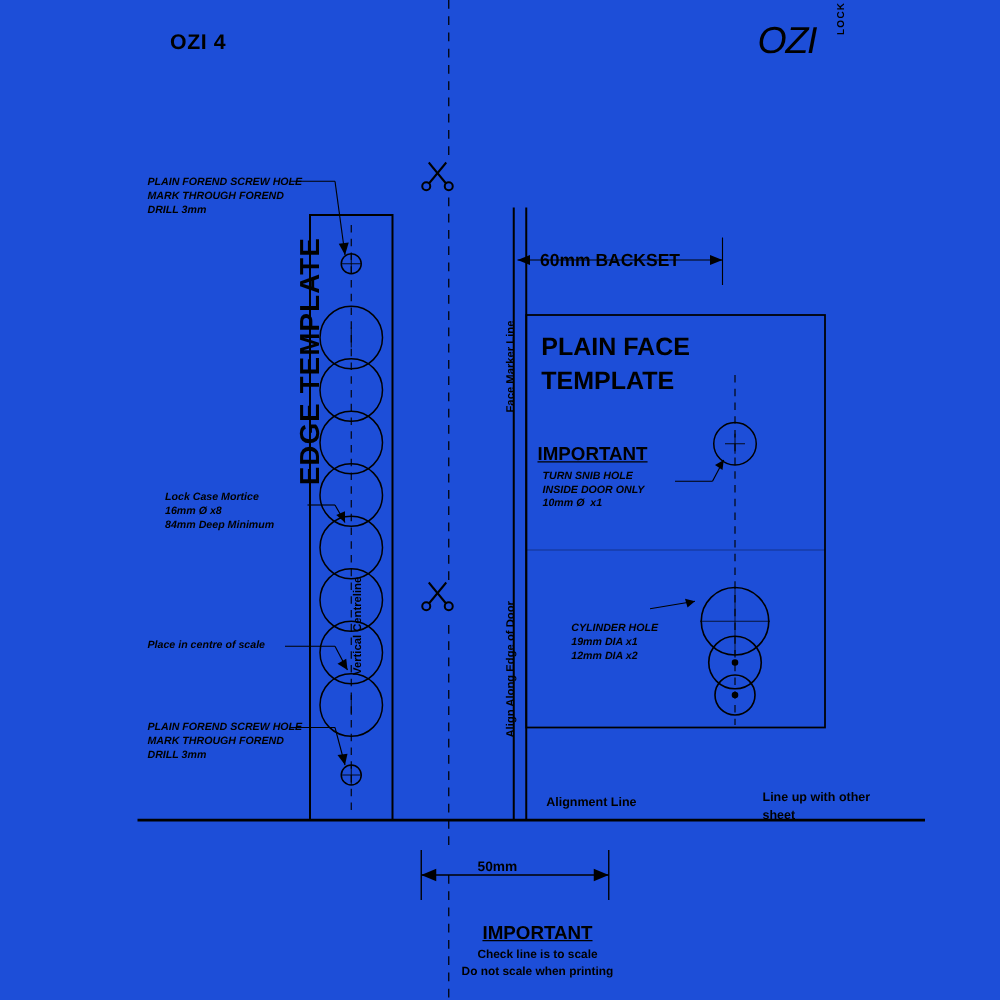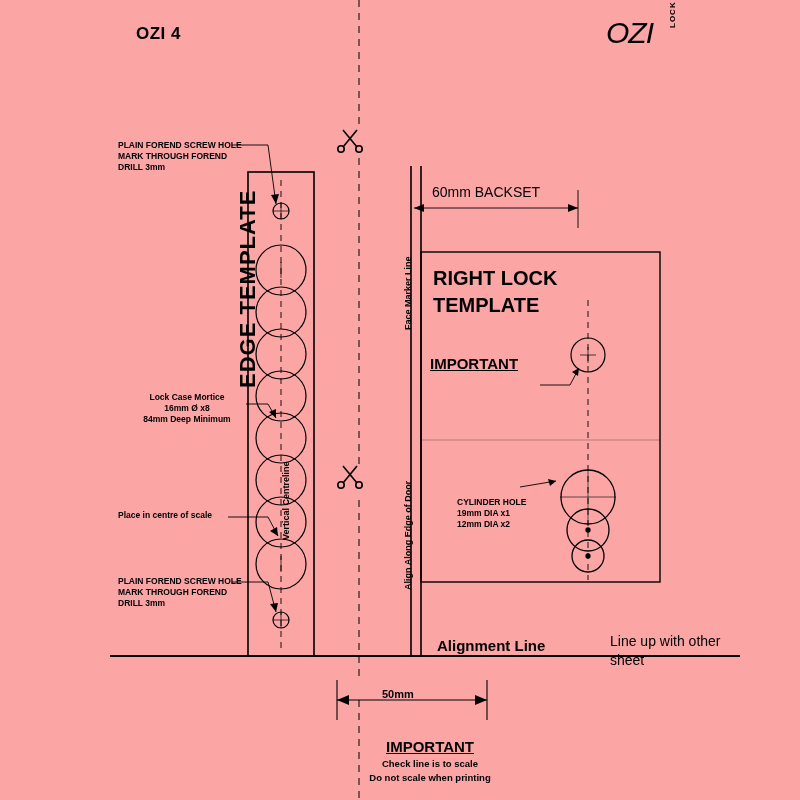--- a/index.html
+++ b/index.html
@@ -9,21 +9,21 @@
   }
   body {
     font-family: "Liberation Sans", sans-serif;
     color: #000000;
   }
   #sheet {
     position: relative;
     width: 800px;
     height: 800px;
     overflow: hidden;
-    background: #fca5a5;
+    background: #1d4ed8;
   }
   .abs { position: absolute; }
   .txt { white-space: pre; line-height: 1.15; }
 
   
   #title-ozi4 {
     left: 136px; top: 24px;
     font-size: 17px; font-weight: bold; letter-spacing: 0.5px;
   }
 
@@ -73,47 +73,47 @@
     font-size: 9px; font-weight: bold;
   }
 
   
   #right-face-title {
     left: 433px; top: 265px;
     font-size: 20px; font-weight: bold; line-height: 1.35;
   }
 
   
-  .anno { font-size: 8.5px; font-weight: bold; line-height: 1.3; }
+  .anno { font-size: 8.5px; font-weight: bold; line-height: 1.3; font-style: italic; }
   .anno-lg { font-size: 9.5px; font-weight: bold; line-height: 1.35; }
 
   #anno-forend-top { left: 118px; top: 140px; }
   #anno-forend-bottom { left: 118px; top: 576px; }
-  #anno-lock-case { left: 132px; top: 392px; text-align: center; width: 110px;}
+  #anno-lock-case { left: 132px; top: 392px; text-align: left; width: 110px;}
   #anno-place-centre { left: 118px; top: 510px; }
   #anno-snib { left: 434px; top: 375px; }
   #anno-cylinder { left: 430px; top: 497px; margin-left: 27px; }
 
   #important-snib {
     left: 430px; top: 355px;
     font-size: 15px; font-weight: bold;
     text-decoration: underline;
   }
 
   #backset-label {
-    left: 432px; top: 184px;
-    font-size: 14px; font-weight: normal;
+    left: 432px; top: 200px;
+    font-size: 14px; font-weight: bold;
   }
   #alignment-line-label {
     left: 437px; top: 637px;
-    font-size: 15px; font-weight: bold;
+    font-size: 10px; font-weight: bold;
   }
   #lineup-label {
     left: 610px; top: 632px;
-    font-size: 14px; font-weight: normal; line-height: 1.35;
+    font-size: 10px; font-weight: bold; line-height: 1.35;
   }
   #dim-50mm {
     left: 382px; top: 688px;
     font-size: 11px; font-weight: bold;
   }
   #important-scale {
     left: 330px; top: 738px;
     width: 200px;
     text-align: center;
   }
@@ -268,37 +268,40 @@
   <div class="abs" id="brand-logo">
     <span class="brand-text">OZI</span>
     <span class="brand-sub">LOCK</span>
   </div>
 
   <div class="abs txt vlabel" id="edge-template-label">EDGE TEMPLATE</div>
   <div class="abs txt vlabel" id="vertical-centreline-label">Vertical Centreline</div>
   <div class="abs txt vlabel" id="face-marker-label">Face Marker Line</div>
   <div class="abs txt vlabel" id="align-edge-label">Align Along Edge of Door</div>
 
-  <div class="abs txt" id="right-face-title">RIGHT LOCK
+  <div class="abs txt" id="right-face-title">PLAIN FACE
 TEMPLATE</div>
 
   <div class="abs txt" id="backset-label">60mm BACKSET</div>
 
   <div class="abs txt anno" id="anno-forend-top">PLAIN FOREND SCREW HOLE
 MARK THROUGH FOREND
 DRILL 3mm</div>
   <div class="abs txt anno" id="anno-forend-bottom">PLAIN FOREND SCREW HOLE
 MARK THROUGH FOREND
 DRILL 3mm</div>
   <div class="abs txt anno" id="anno-lock-case">Lock Case Mortice
 16mm Ø x8
 84mm Deep Minimum</div>
   <div class="abs txt anno" id="anno-place-centre">Place in centre of scale</div>
 
   <div class="abs txt" id="important-snib">IMPORTANT</div>
+  <div class="abs txt anno" id="anno-snib">TURN SNIB HOLE
+INSIDE DOOR ONLY
+10mm Ø  x1</div>
   <div class="abs txt anno" id="anno-cylinder">CYLINDER HOLE
 19mm DIA x1
 12mm DIA x2</div>
 
   <div class="abs txt" id="alignment-line-label">Alignment Line</div>
   <div class="abs txt anno-lg" id="lineup-label">Line up with other
 sheet</div>
 
   <div class="abs txt" id="dim-50mm">50mm</div>
 

